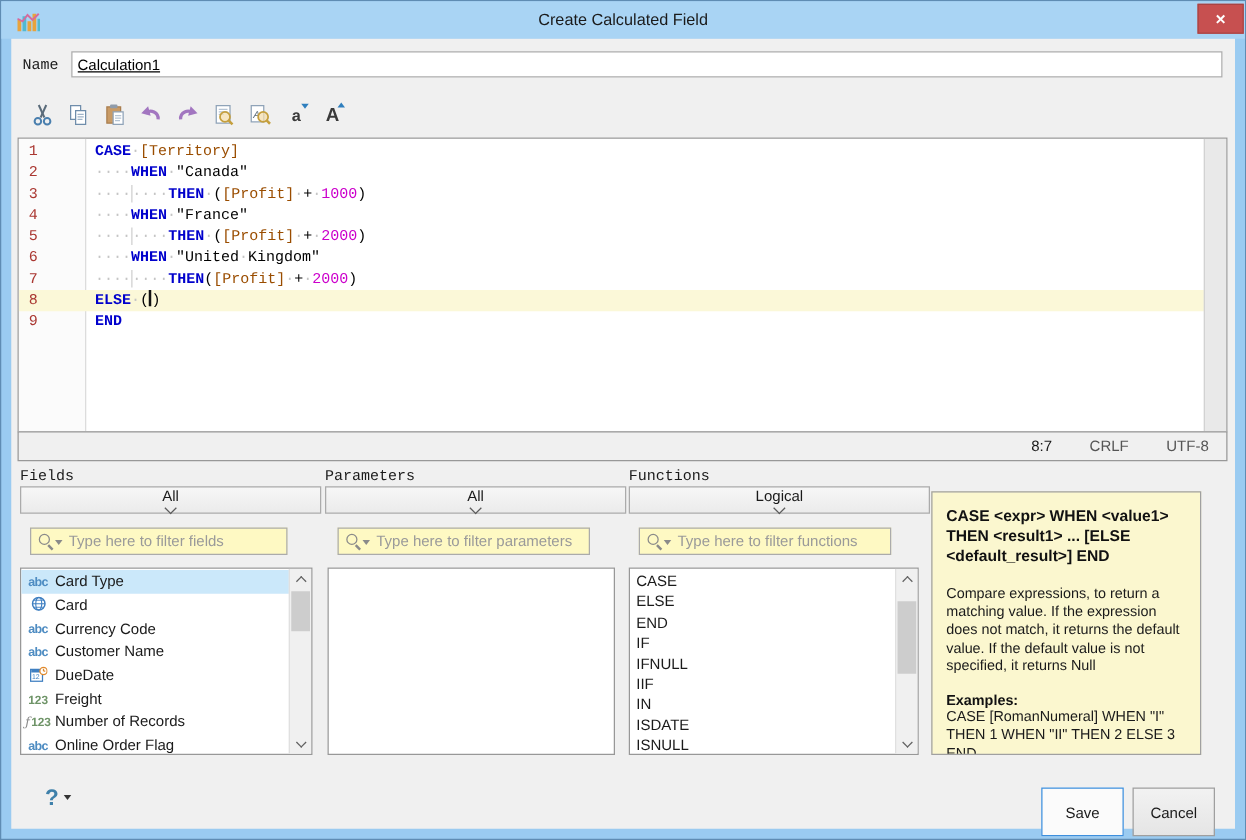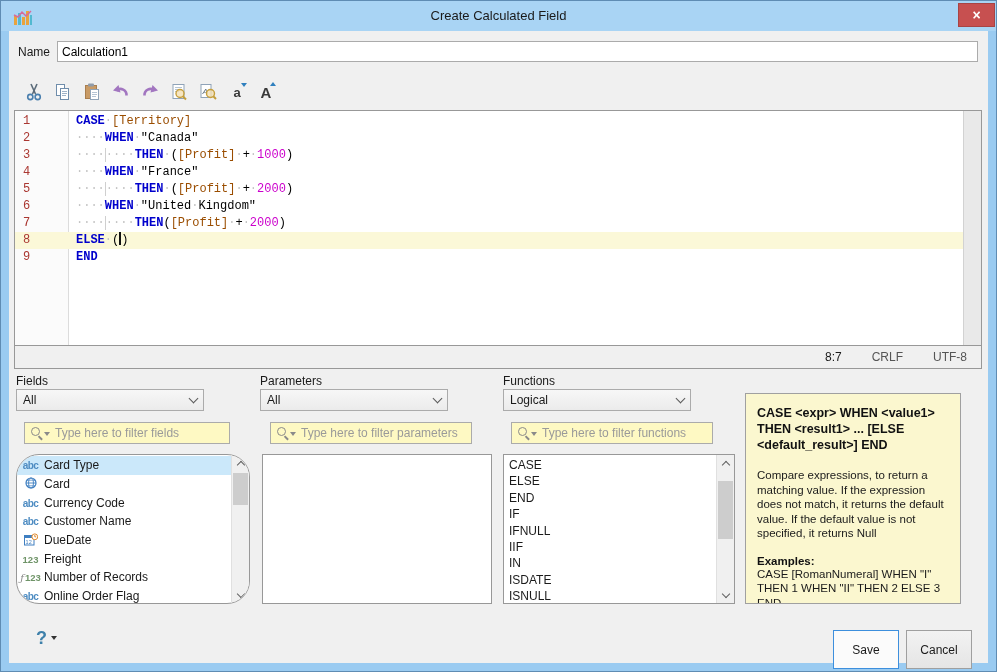--- a/index.html
+++ b/index.html
@@ -7,21 +7,21 @@
   .window{position:relative;width:997px;height:672px;background:var(--titlebar,#9acbf1);
     box-shadow:inset 0 0 0 1px #5f8cb3;box-sizing:border-box;}
   .titlebar{position:absolute;left:1px;top:1px;right:1px;height:30px;background:#a9d4f4;}
   .app-icon{position:absolute;left:12px;top:6px;}
   .title{position:absolute;left:0;right:0;top:7px;text-align:center;font-size:13px;color:#1a1a1a;}
   .close-btn{position:absolute;left:957px;top:2px;width:37px;height:24px;background:var(--close-button,#c75050);
     border:1px solid #a84444;box-sizing:border-box;color:#fff;font-weight:bold;font-size:14px;
     display:flex;align-items:center;justify-content:center;cursor:pointer;}
   .bodypanel{position:absolute;left:9px;top:31px;right:9px;bottom:9px;background:#f0f0f0;}
 
-  .lbl{position:absolute;font-size:12px;color:#1a1a1a;}
+  .lbl{position:absolute;font-size:12px;color:#1a1a1a;font-family:Liberation Mono, monospace;}
   .txtinput{position:absolute;border:1px solid #ababab;background:#fff;font-size:12px;
     padding:0 4px;box-sizing:border-box;font-family:"Liberation Sans",sans-serif;}
 
   
   .toolbar{position:absolute;left:22px;top:79px;height:26px;display:flex;gap:5px;align-items:center;}
   .tbtn{width:24px;height:24px;display:flex;align-items:center;justify-content:center;cursor:pointer;position:relative;}
   .font-glyph{font-size:13px;font-weight:bold;color:#3a3a3a;line-height:1;}
   .font-glyph.big{font-size:15px;}
   .tri-dn{position:absolute;right:2px;top:3px;width:0;height:0;border-left:3px solid transparent;
     border-right:3px solid transparent;border-top:4px solid #2f7fbe;}
@@ -45,22 +45,22 @@
   .seg-ws,.seg-wsg{color:#c4c4c4;}
   .seg-wsg{border-left:1px solid #cfcfcf;}
   .cursor{display:inline-block;width:2px;height:13px;background:#111;vertical-align:-2px;}
   .esb{position:absolute;right:0;top:0;bottom:0;width:17px;background:#e9e9e9;border-left:1px solid #d2d2d2;}
   .statusbar{position:absolute;left:14px;top:345px;width:968px;height:24px;background:#f0f0f0;
     border:1px solid #989898;box-sizing:border-box;display:flex;justify-content:flex-end;align-items:center;
     gap:30px;padding-right:14px;font-size:12px;color:#555;}
   .statusbar .pos{color:#1a1a1a;}
 
   
-  .dd{position:absolute;top:389px;width:188px;height:22px;border:1px solid #ababab;box-sizing:border-box;
-    background:linear-gradient(#f7f7f7,#ebebeb);display:flex;align-items:center;padding:0 6px;cursor:pointer;}
+  .dd{position:absolute;top:389px;width:241px;height:22px;border:1px solid #ababab;box-sizing:border-box;
+    background:linear-gradient(#f7f7f7,#ebebeb);display:flex;align-items:center;padding:0 6px;cursor:pointer;flex-direction:column;}
   .dd-val{flex:1;font-size:12px;color:#1a1a1a;}
   .chv{display:inline-block;width:6px;height:6px;border-right:1.5px solid #5a5a5a;border-bottom:1.5px solid #5a5a5a;}
   .chv.down{transform:rotate(45deg);margin-top:-3px;}
   .chv.up{transform:rotate(-135deg);margin-bottom:-3px;}
   .filter{position:absolute;top:422px;height:22px;border:1px solid #ababab;background:#fef9c3;box-sizing:border-box;
     display:flex;align-items:center;padding:0 4px;}
   .mag{width:7px;height:7px;border:1.5px solid #8a8a8a;border-radius:50%;position:relative;flex:none;margin:0 0 3px 2px;}
   .mag::after{content:"";position:absolute;width:5px;height:1.5px;background:#8a8a8a;transform:rotate(45deg);left:6px;top:9px;}
   .mtri{width:0;height:0;border-left:3px solid transparent;border-right:3px solid transparent;
     border-top:4px solid #8a8a8a;margin:2px 3px 0 4px;flex:none;}
@@ -119,21 +119,21 @@
       </svg>
     </span>
     <div class="title">Create Calculated Field</div>
     <div class="close-btn">
       <span>×</span>
     </div>
   </div>
   <div class="bodypanel"></div>
 
   <div class="lbl" style="left:18px;top:45px;">Name</div>
-  <input class="txtinput" style="left: 57px; top: 41px; width: 921px; height: 21px;" value="Calculation1">
+  <input class="txtinput" style="left: 57px; top: 41px; width: 921px; height: 21px; text-decoration: underline;" value="Calculation1">
 
   <div class="toolbar">
     <div class="tbtn">
       <svg width="20" height="20" viewBox="0 0 20 20">
         <path d="M7 2 L11.5 12" stroke="#5a6b7a" stroke-width="1.6" fill="none"></path>
         <path d="M13 2 L8.5 12" stroke="#5a6b7a" stroke-width="1.6" fill="none"></path>
         <circle cx="6.3" cy="15" r="2.6" fill="none" stroke="#4a7fae" stroke-width="1.6"></circle>
         <circle cx="13.7" cy="15" r="2.6" fill="none" stroke="#4a7fae" stroke-width="1.6"></circle>
       </svg>
     </div>
@@ -264,21 +264,21 @@
     <span class="mag"></span>
     <i class="mtri"></i>
     <input placeholder="Type here to filter parameters" style="">
   </div>
   <div class="filter" style="left:511px;width:202px;">
     <span class="mag"></span>
     <i class="mtri"></i>
     <input placeholder="Type here to filter functions" style="">
   </div>
 
-  <div class="listbox" style="left:16px;width:234px;border-radius:23px;">
+  <div class="listbox" style="left:16px;width:234px;">
     <div style="position:absolute;left:0;top:1px;right:17px;">
         <div class="frow sel">
           <span class="fic"><span class="fi-abc">abc</span></span>
           <span>Card Type</span>
         </div>
         <div class="frow">
           <span class="fic"><span><svg width="12" height="12" viewBox="0 0 12 12">
                 <circle cx="6" cy="6" r="5" fill="none" stroke="#3f7fc1" stroke-width="1.2"></circle>
                 <ellipse cx="6" cy="6" rx="2.4" ry="5" fill="none" stroke="#3f7fc1" stroke-width="0.9"></ellipse>
                 <line x1="1" y1="6" x2="11" y2="6" stroke="#3f7fc1" stroke-width="0.9"></line>

